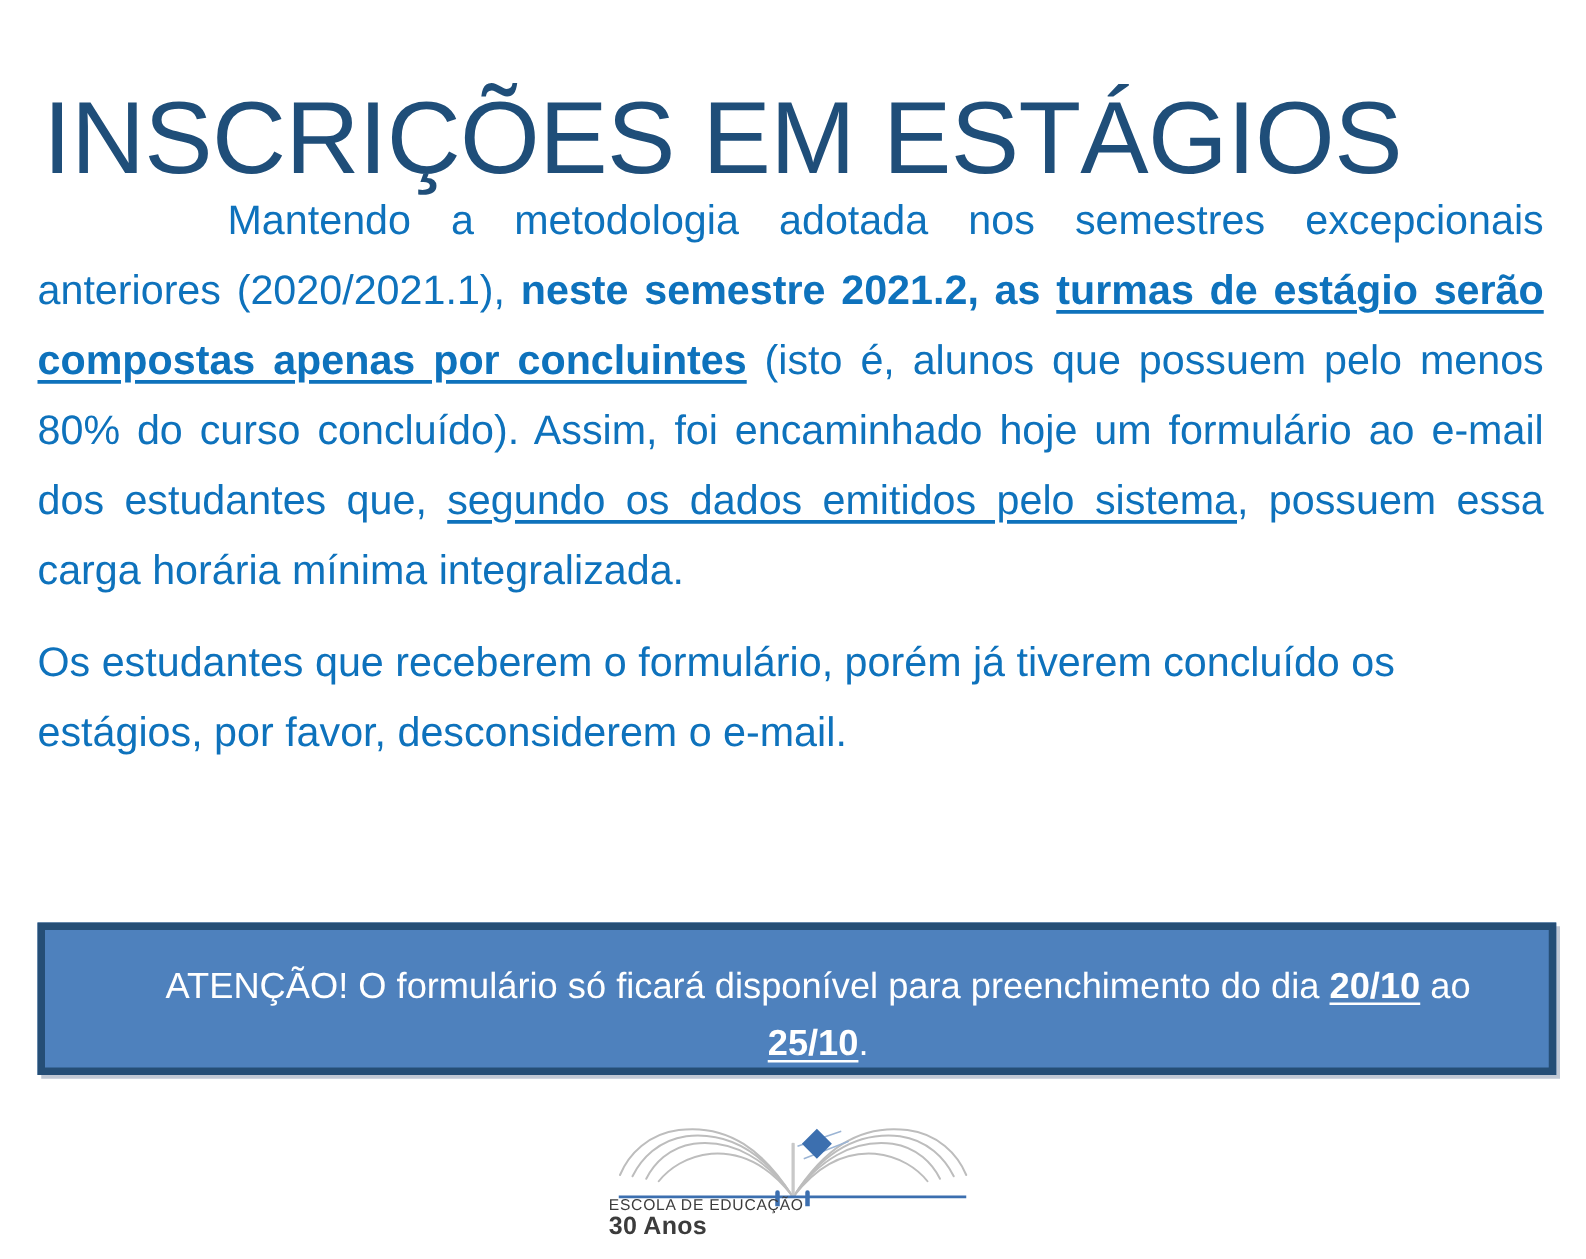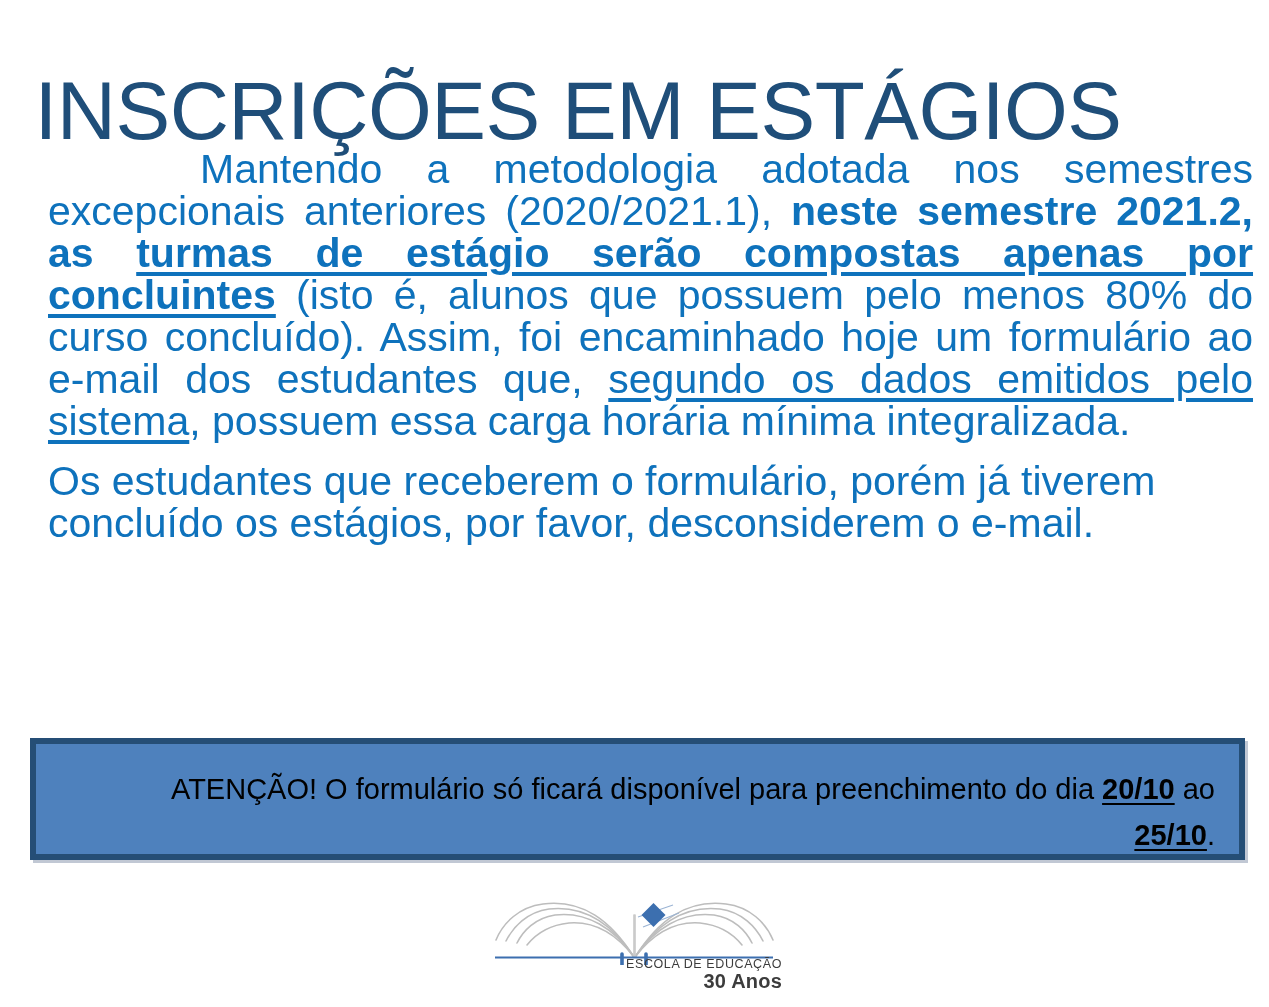--- a/index.html
+++ b/index.html
@@ -32,23 +32,22 @@
     white-space: nowrap;
   }
 
   
   .body-block {
     position: absolute;
     left: 30px;
     top: 148px;
     width: 1205px;
     color: #0E72BC;
-    font-size: 41px;
-    line-height: 42px;
-    margin-left: 18px;
+    font-size: 33px;
+    line-height: 56px;
   }
   .para {
     margin: 0 0 6px 0;
   }
   .para-justified {
     text-align: justify;
     text-align-last: left;
     text-indent: 152px;
   }
   .para-plain {
@@ -69,44 +68,44 @@
     box-sizing: border-box;
     background: #4E81BD;
     border: 6px solid #254E76;
     box-shadow: 3px 3px 0 rgba(31,56,100,0.28);
   }
   .attention-text {
     position: absolute;
     left: 58px;
     top: 22px;
     right: 24px;
-    color: #000000;
+    color: #ffffff;
     font-size: 29px;
     line-height: 46px;
-    text-align: right;
+    text-align: center;
   }
   .attention-text .bu {
     text-underline-offset: 4px;
   }
 
   
   .logo {
     position: absolute;
     left: 487px;
     top: 885px;
     width: 295px;
     height: 118px;
   }
   .logo svg { display: block; }
   .logo-caption {
     position: absolute;
     left: 0;
     top: 72px;
     width: 295px;
-    text-align: right;
+    text-align: left;
     color: #3C3C3C;
   }
   .logo-caption .line1 {
     display: block;
     font-size: 12.5px;
     letter-spacing: 0.6px;
     line-height: 15px;
   }
   .logo-caption .line2 {
     display: block;

